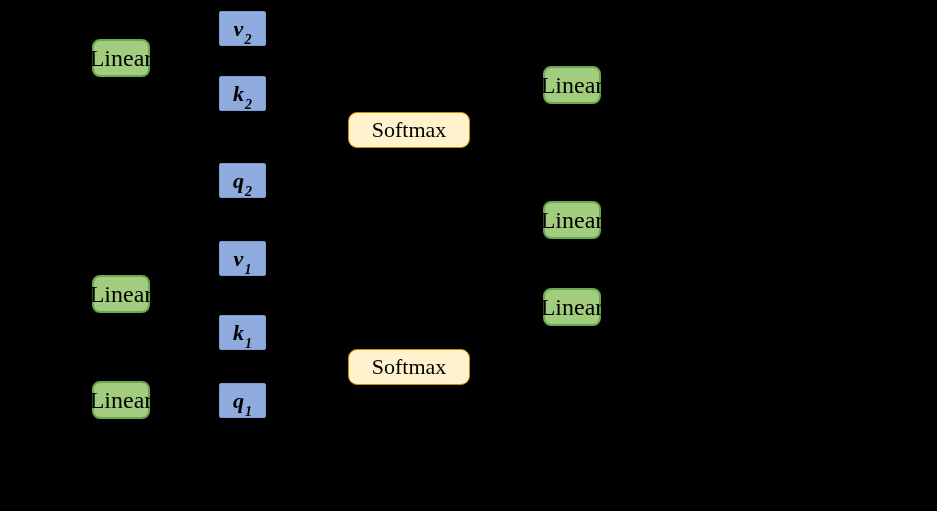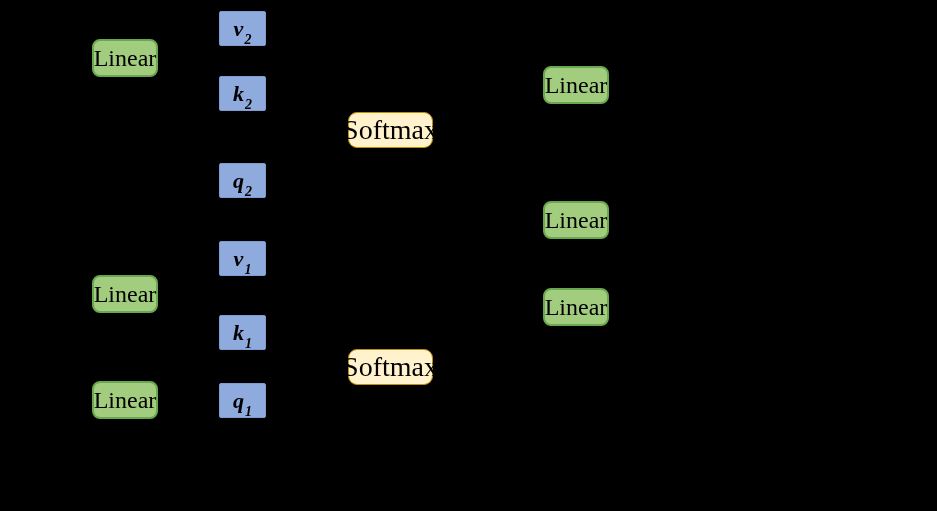--- a/index.html
+++ b/index.html
@@ -18,34 +18,34 @@
   .box {
     position: absolute;
     display: flex;
     align-items: center;
     justify-content: center;
     box-sizing: border-box;
     color: var(--label-text, #000000);
     line-height: 1;
   }
   .linear {
-    width: 66px;
+    width: 58px;
     height: 38px;
     background: var(--linear-fill, #A3CD7E);
     border: 2px solid var(--linear-border, #6AA84F);
     border-radius: 8px;
     font-size: 24px;
   }
   .softmax {
-    width: 85px;
+    width: 122px;
     height: 36px;
     background: var(--softmax-fill, #FFF2CC);
     border: 1.5px solid var(--softmax-border, #BF9000);
     border-radius: 9px;
-    font-size: 28px;
+    font-size: 22px;
   }
   .qkv {
     width: 47px;
     height: 35px;
     background: var(--qkv-fill, #8FAADC);
     border: 1px solid var(--qkv-border, #7E9CD0);
     border-radius: 2px;
     font-size: 22px;
     font-weight: bold;
     font-style: italic;

